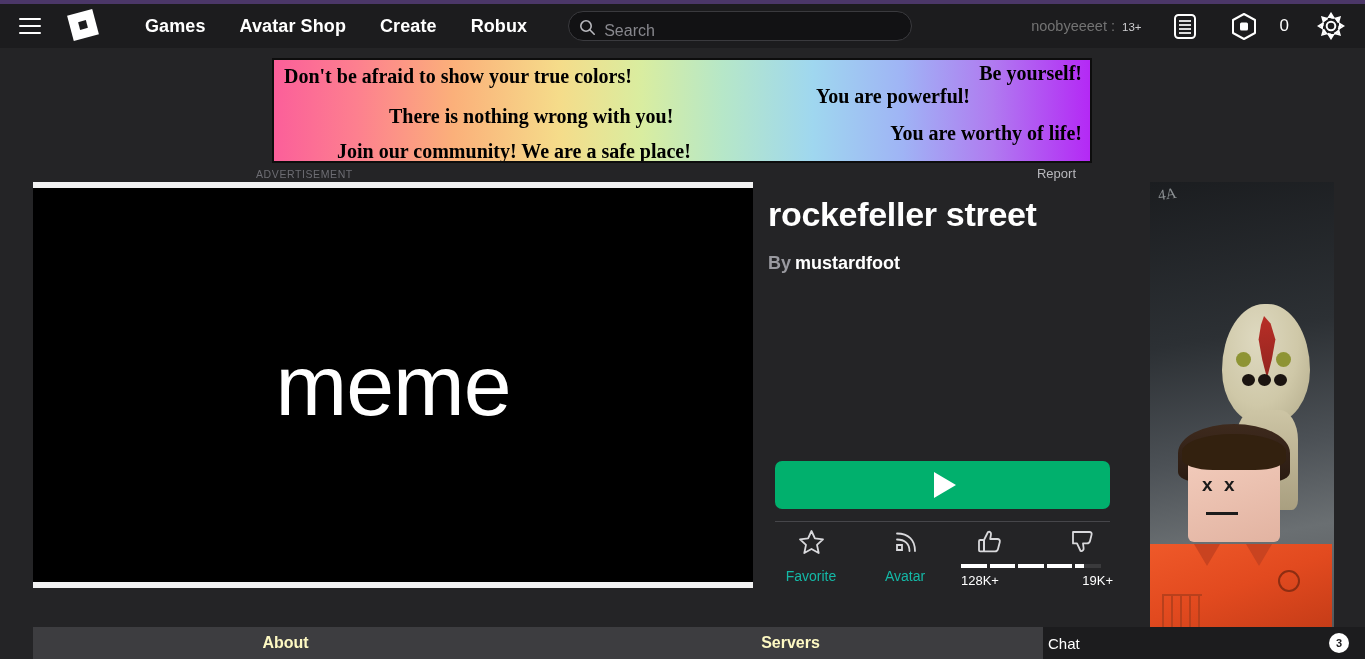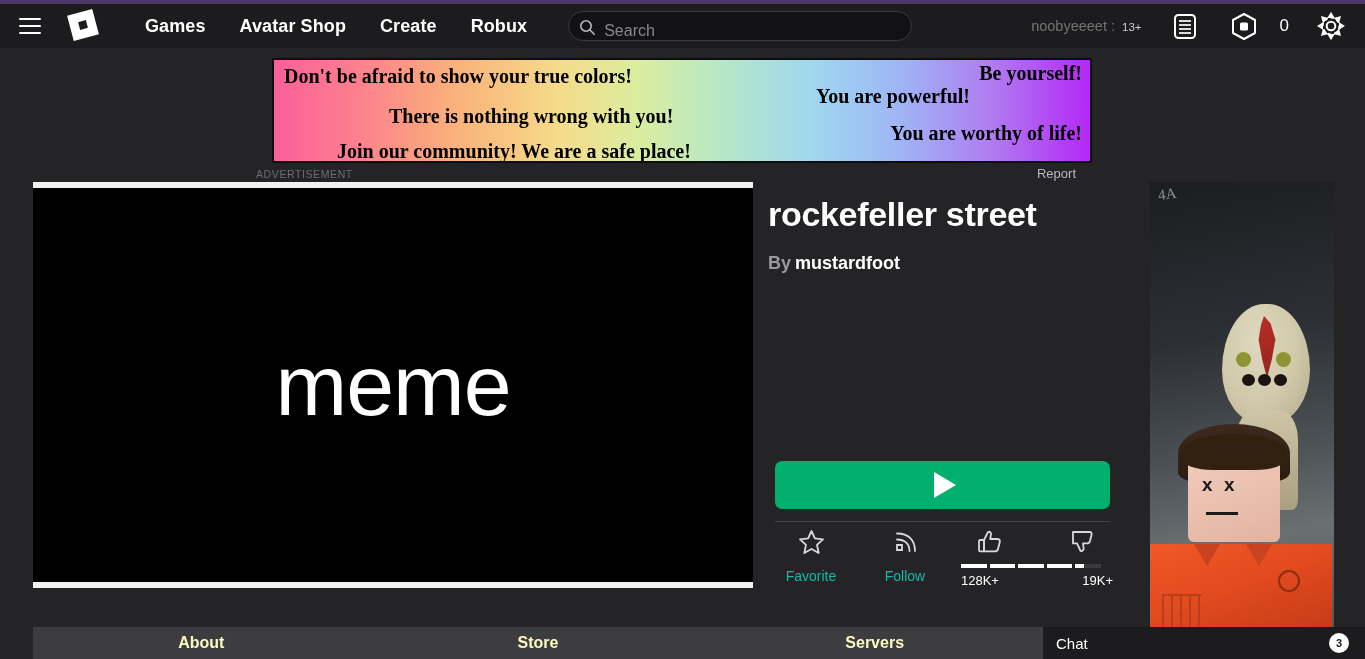--- a/index.html
+++ b/index.html
@@ -256,21 +256,21 @@
     flex: 1; display: flex; align-items: center; justify-content: center;
     color: #fef9c3; font-size: 16px; font-weight: bold; cursor: pointer;
   }
 
   
   .chat-panel {
     position: absolute; left: 1043px; top: 627px; width: 322px; height: 32px;
     background: #1c1c1e;
     display: flex; align-items: center; cursor: pointer;
   }
-  .chat-label { color: #ffffff; font-size: 15px; margin-left: 13px; }
+  .chat-label { color: #ffffff; font-size: 15px; margin-left: 5px; }
   .chat-badge {
     margin-left: auto; margin-right: 16px;
     width: 20px; height: 20px; border-radius: 50%;
     background: #ffffff; color: #1c1c1e;
     font-size: 11px; font-weight: bold;
     display: flex; align-items: center; justify-content: center;
   }
 </style>
 </head>
 <body>
@@ -398,21 +398,21 @@
     <div class="action a-follow">
       <div class="action-ico">
         <svg width="27" height="26" viewBox="0 0 27 26">
           <g fill="none" stroke="#d9d9dc" stroke-width="1.8" stroke-linecap="round">
             <path d="M5 21 L5 16 L10 16 L10 21 Z"></path>
             <path d="M5 10.5 C13 10.5 17.5 15 17.5 22"></path>
             <path d="M5 4.5 C16.5 4.5 23 11 23 22"></path>
           </g>
         </svg>
       </div>
-      <div class="action-lbl">Follow</div>
+      <div class="action-lbl">Avatar</div>
     </div>
 
     <div class="vote v-up">
       <div class="vote-ico">
         <svg width="28" height="26" viewBox="0 0 28 26">
           <g fill="none" stroke="#d9d9dc" stroke-width="1.8" stroke-linejoin="round">
             <path d="M8 11 L12 3 C13.8 2.3 15.3 3.4 15 5.3 L14.2 10 L21.5 10 C23.2 10 24.2 11.4 23.8 13 L22 20 C21.6 21.6 20.4 22.4 19 22.4 L8 22.4 Z"></path>
             <rect x="3" y="11" width="5" height="11.4" rx="1.2"></rect>
           </g>
         </svg>
@@ -459,21 +459,20 @@
     <div class="av-mouth"></div>
     <div class="av-shirt"></div>
     <div class="av-collar-l"></div>
     <div class="av-collar-r"></div>
     <div class="scp-logo"></div>
     <div class="av-stripes"></div>
   </div>
 
   <div class="tabbar">
     <div class="tab">About</div>
-    <div class="tab">Store</div>
     <div class="tab">Servers</div>
   </div>
 
   <div class="chat-panel">
     <span class="chat-label">Chat</span>
     <span class="chat-badge">3</span>
   </div>
 
 </div>
 

